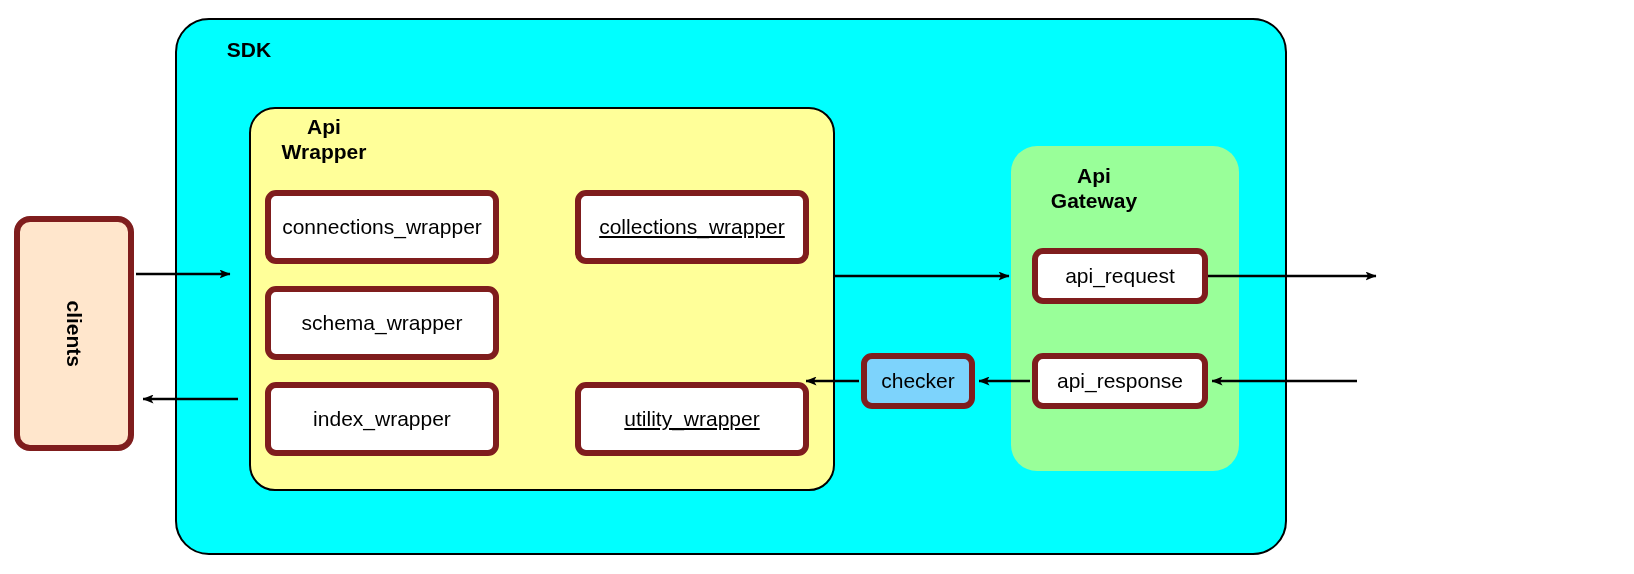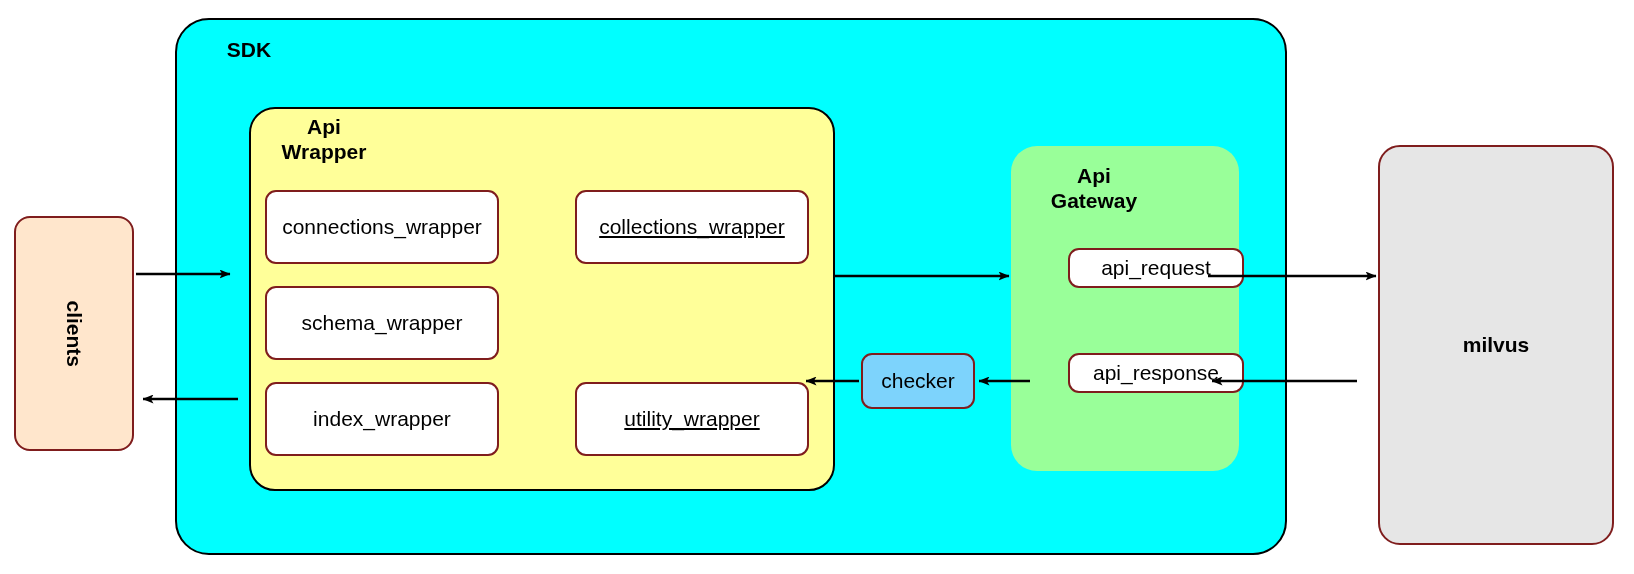--- a/index.html
+++ b/index.html
@@ -18,21 +18,21 @@
     position: absolute;
     left: 0; top: 0;
     width: 1634px;
     height: 574px;
   }
 
   
   .node {
     position: absolute;
     box-sizing: border-box;
-    border: 2px solid #7f1d1d;
+    border: 6px solid #7f1d1d;
     display: flex;
     align-items: center;
     justify-content: center;
     text-align: center;
     color: #000000;
     line-height: 1.12;
   }
   .rounded-lg { border-radius: 22px; }
   .rounded-md { border-radius: 16px; }
   .rounded-sm { border-radius: 11px; }
@@ -105,21 +105,21 @@
     font-size: 21px;
     font-weight: normal;
   }
   .wrap-leaf { width: 234px; height: 74px; }
   .col-a { left: 265px; }
   .col-b { left: 575px; text-decoration: underline; }
   .row-1 { top: 190px; }
   .row-2 { top: 286px; }
   .row-3 { top: 382px; }
 
-  .gw-leaf { width: 176px; height: 40px; left: 1068px; }
+  .gw-leaf { width: 176px; height: 56px; left: 1032px; }
   #api-request-box  { top: 248px; }
   #api-response-box { top: 353px; }
 
   #checker-box {
     left: 861px; top: 353px;
     width: 114px; height: 56px;
     background: #7dd3fc;
     font-size: 21px;
   }
 
@@ -171,23 +171,20 @@
   </div>
 
   <div id="checker-box" class="node rounded-sm">
     <span>checker</span>
   </div>
 
   <div id="clients-box" class="node rounded-md">
     <span class="vtext">clients</span>
   </div>
 
-  <div id="milvus-box" class="node rounded-lg">
-    <span>milvus</span>
-  </div>
 
   <svg id="arrows" viewBox="0 0 1634 574">
     <defs>
       <marker id="arrowR" markerWidth="11" markerHeight="9" refX="10.5" refY="4.5" orient="auto" markerUnits="userSpaceOnUse">
         <path d="M0,0 L11,4.5 L0,9 L2.6,4.5 Z" fill="#000000"></path>
       </marker>
       <marker id="arrowL" markerWidth="11" markerHeight="9" refX="10.5" refY="4.5" orient="auto" markerUnits="userSpaceOnUse">
         <path d="M0,0 L11,4.5 L0,9 L2.6,4.5 Z" fill="#000000"></path>
       </marker>
     </defs>

